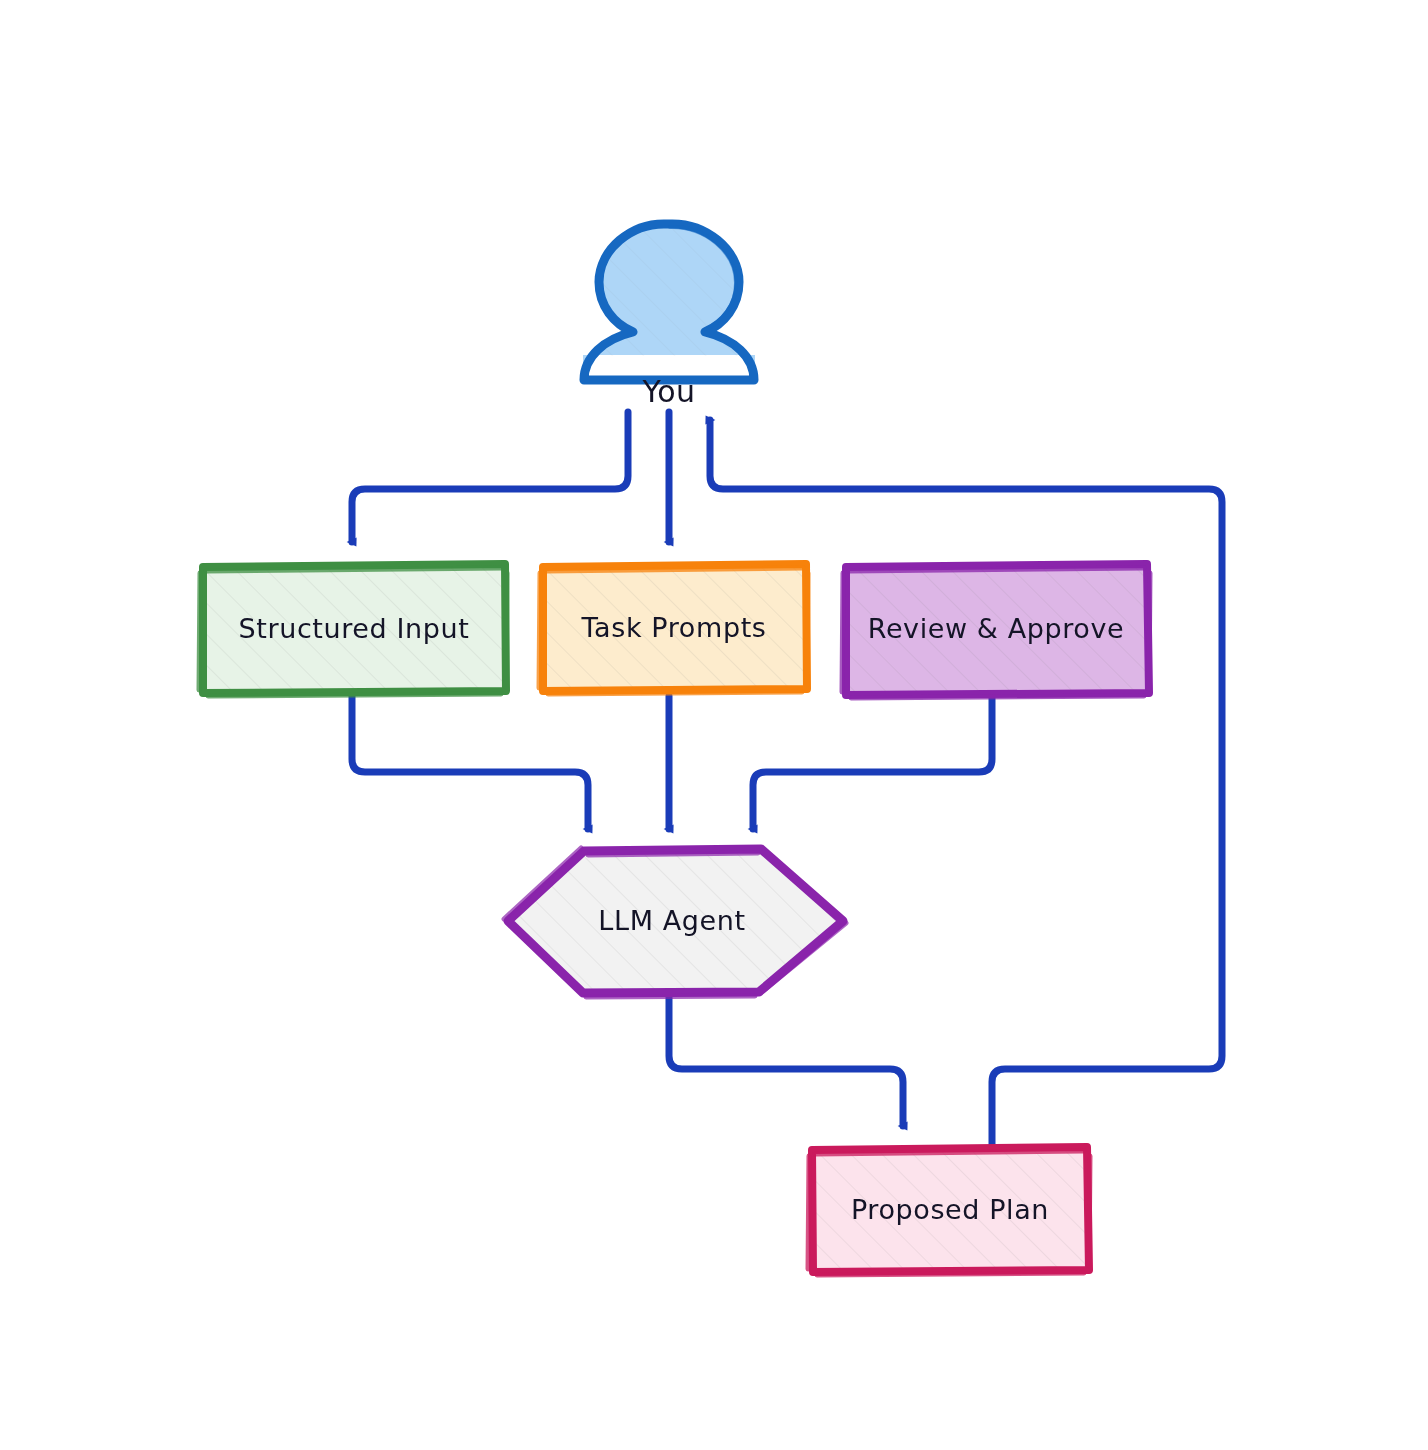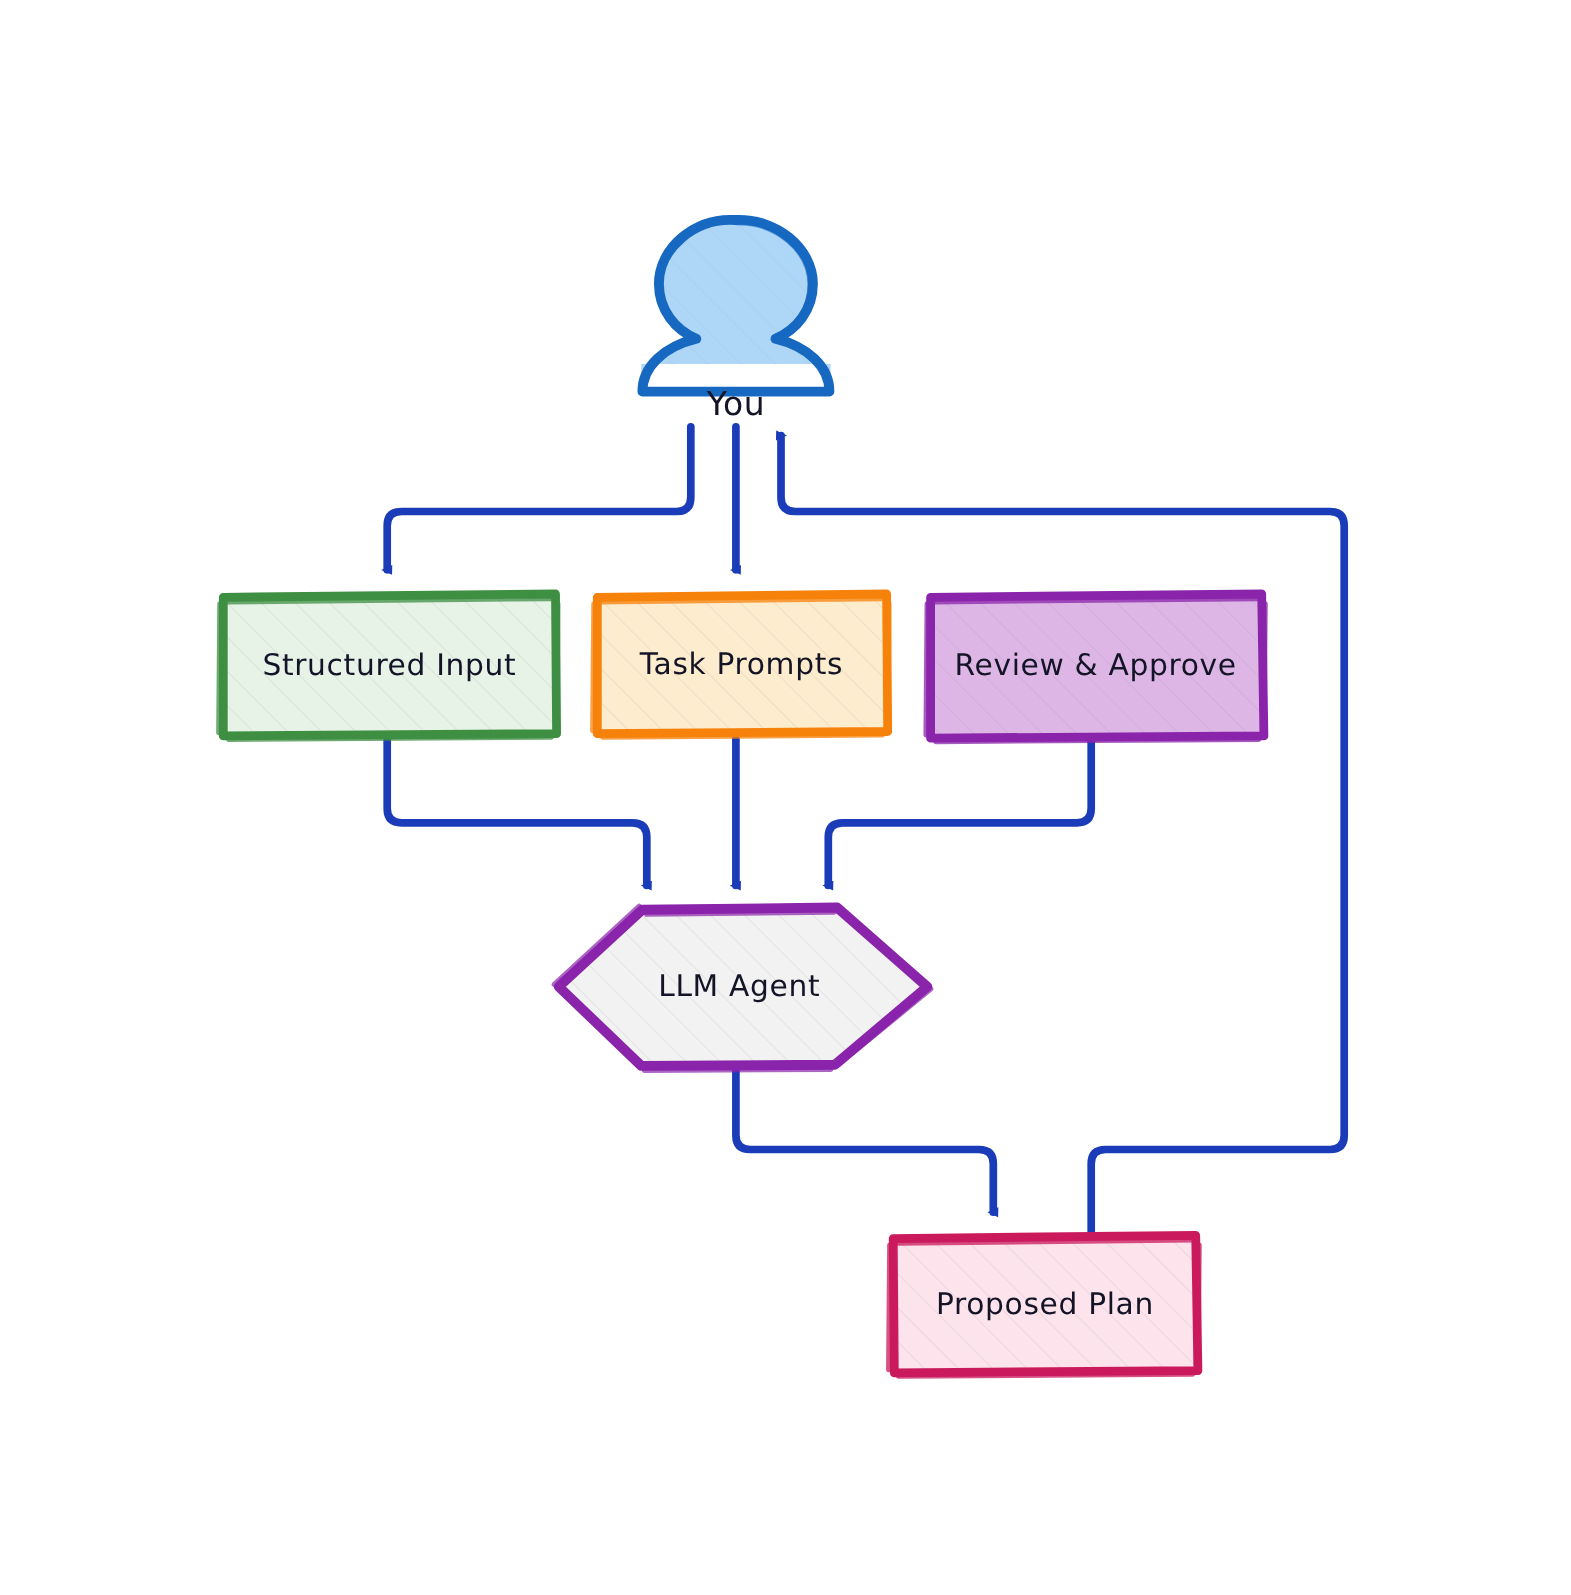--- a/index.html
+++ b/index.html
@@ -11,20 +11,21 @@
     width: 1428px;
     height: 1450px;
     font-family: "DejaVu Sans", sans-serif;
     overflow: hidden;
   }
   #diagram-root {
     position: relative;
     width: 1428px;
     height: 1020px;
     background: #ffffff;
+    margin-top: 24px;
   }
   #flow-svg {
     position: absolute;
     left: 0;
     top: 0;
     width: 1428px;
     height: 1450px;
   }
   .node-label {
     font-family: "DejaVu Sans", sans-serif;

